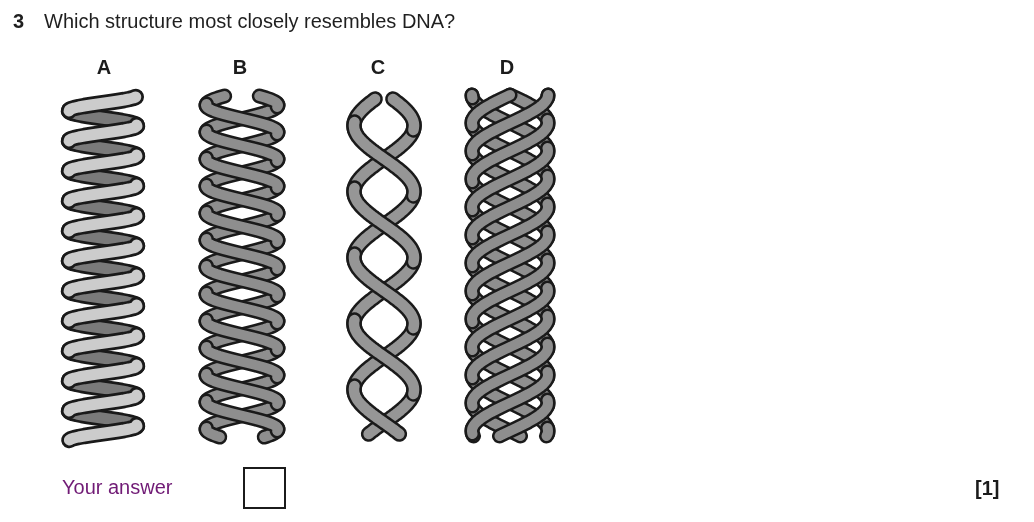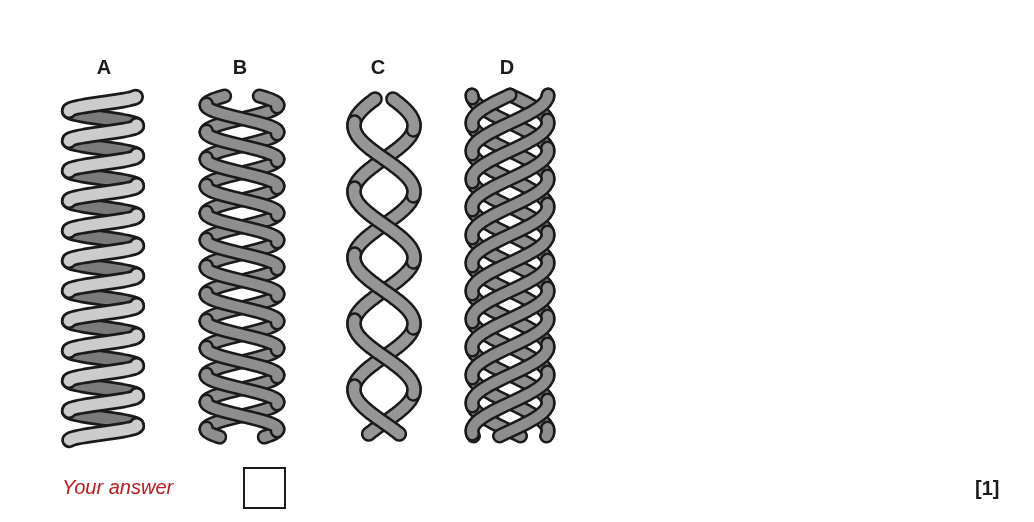--- a/index.html
+++ b/index.html
@@ -46,22 +46,21 @@
     position: absolute;
     left: 0; top: 0;
     width: 1034px;
     height: 522px;
   }
   .answer-label {
     position: absolute;
     left: 62px;
     top: 476px;
     font-size: 20px;
-    color: #b91c1c;
-    font-style: italic;
+    color: #701a75;
   }
   .answer-box {
     position: absolute;
     left: 243px;
     top: 467px;
     width: 43px;
     height: 42px;
     border: 2px solid #1b1b1b;
     background: #ffffff;
     box-sizing: border-box;
@@ -76,20 +75,23 @@
     font-size: 20px;
     font-weight: bold;
     color: #1b1b1b;
   }
 </style>
 </head>
 <body>
 
 <div id="page">
 
+  <div class="question-line">
+    <span class="qnum">3</span><span class="qtext">Which structure most closely resembles DNA?</span>
+  </div>
 
   <span id="lbl-a" class="opt-label">A</span>
   <span id="lbl-b" class="opt-label">B</span>
   <span id="lbl-c" class="opt-label">C</span>
   <span id="lbl-d" class="opt-label">D</span>
 
   <svg id="diagram" viewBox="0 0 1034 522">
     <g id="g-a">
         <path d="M69.4 110.0L69.1 111.0L70.2 112.0L72.8 113.0L76.8 114.0L81.8 115.0L87.8 116.0L94.5 117.0L101.5 118.0L108.6 119.0L115.5 120.0L121.8 121.0L127.3 122.0L131.7 123.0L134.9 124.0L136.6 125.0L136.9 126.0" fill="none" stroke="#1a1a1a" stroke-width="16.5" stroke-linecap="round" stroke-linejoin="round"></path>
         <path d="M69.4 110.0L69.1 111.0L70.2 112.0L72.8 113.0L76.8 114.0L81.8 115.0L87.8 116.0L94.5 117.0L101.5 118.0L108.6 119.0L115.5 120.0L121.8 121.0L127.3 122.0L131.7 123.0L134.9 124.0L136.6 125.0L136.9 126.0" fill="none" stroke="#7a7a7a" stroke-width="11" stroke-linecap="round" stroke-linejoin="round"></path>

